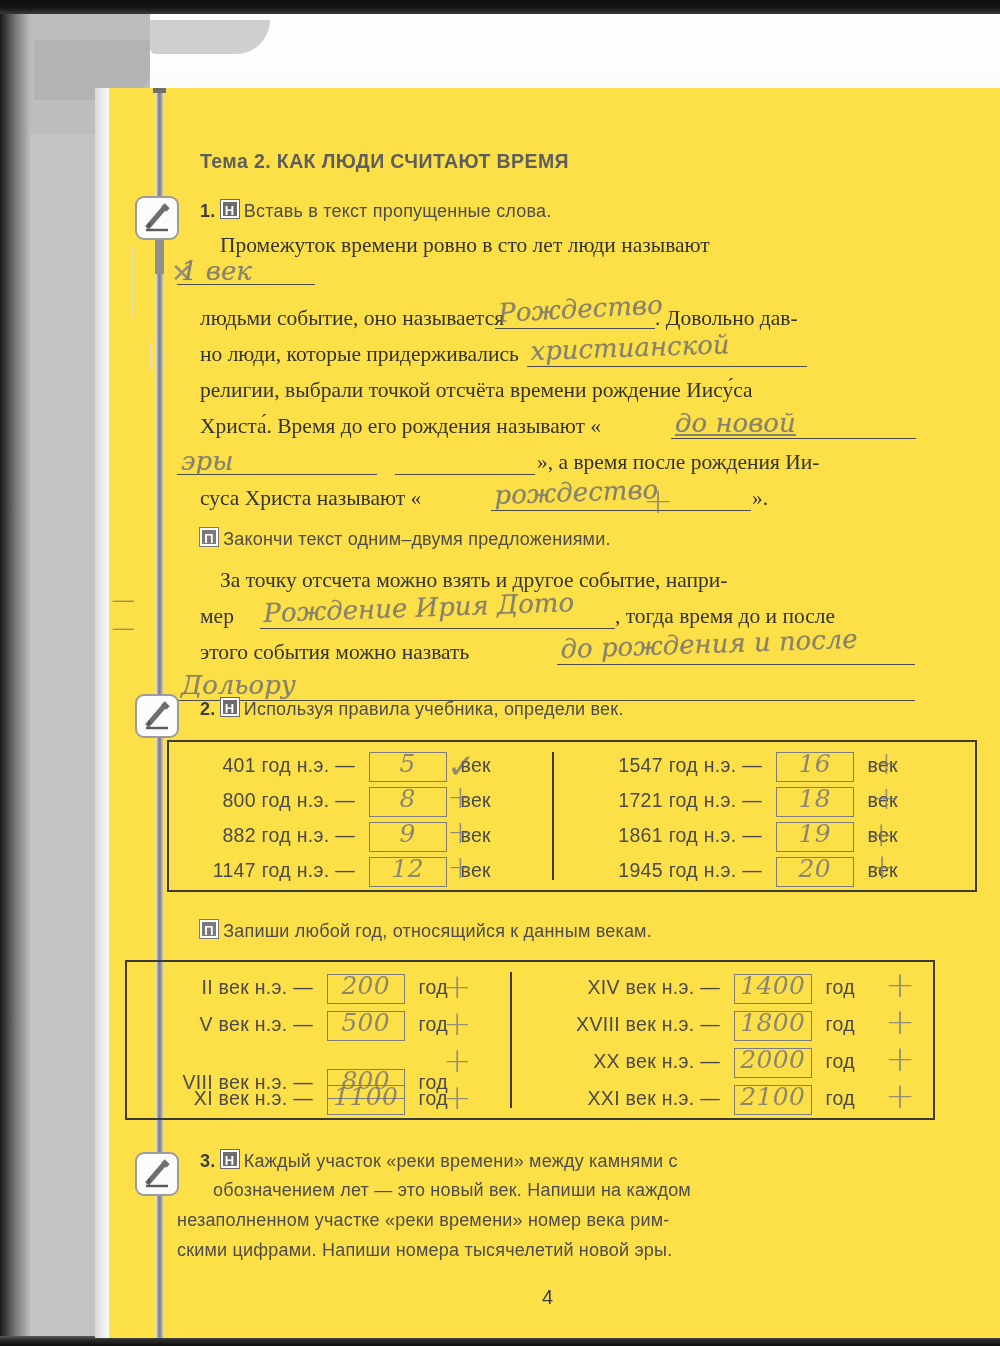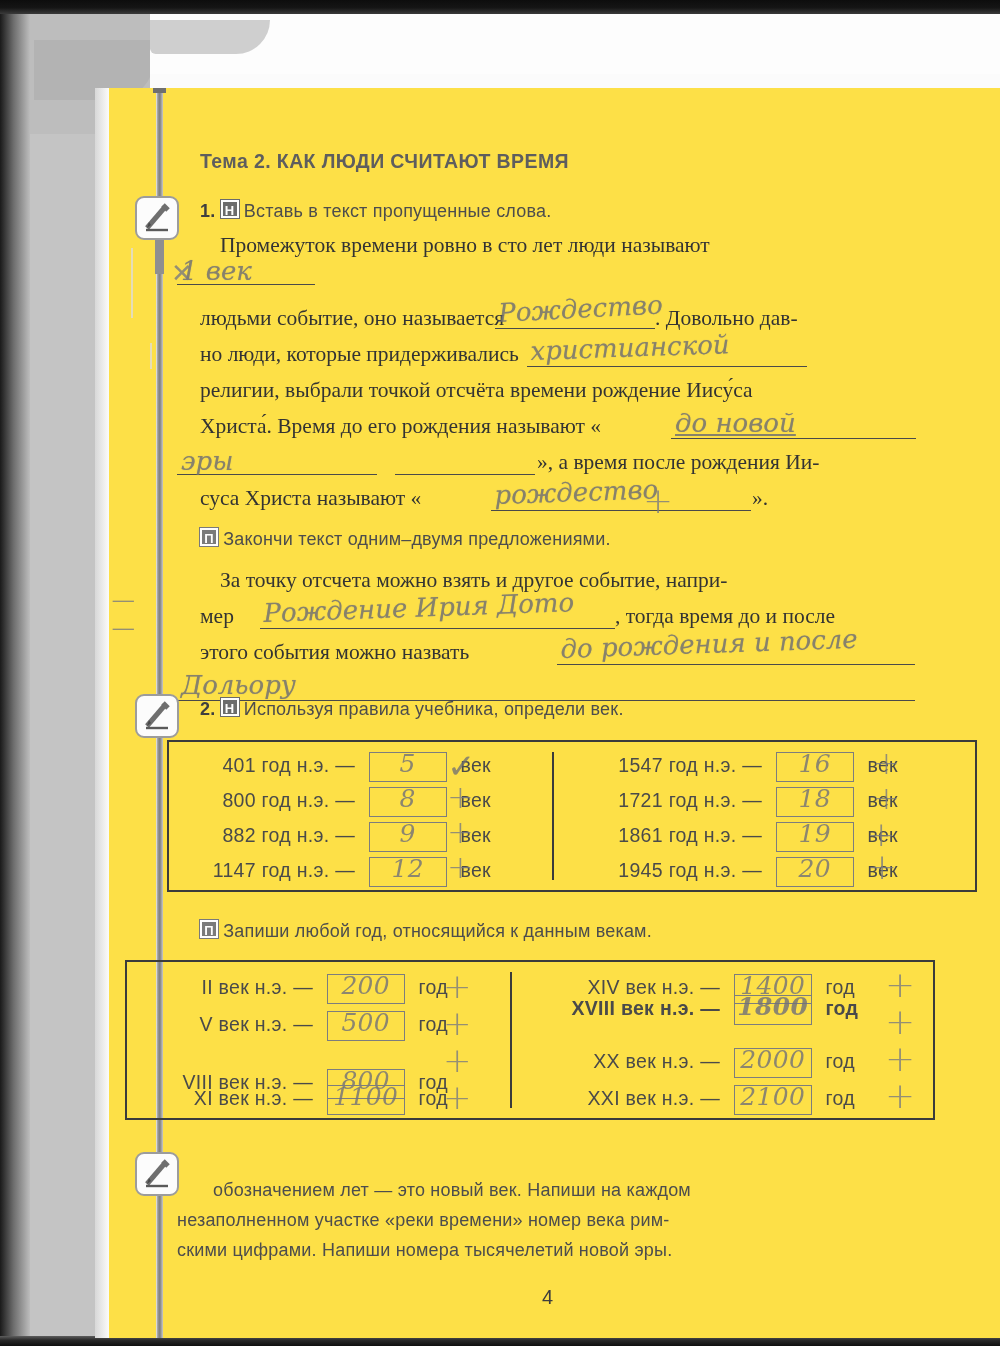--- a/index.html
+++ b/index.html
@@ -472,21 +472,21 @@
         <span class="lbl" style="width:172px;">XI век н.э. —</span>
         <span class="answer-box"><span class="hw">1100</span></span>
         <span class="unit">год</span>
       </div>
 
       <div class="qrow" style="left:401px; top:12px;">
         <span class="lbl" style="width:192px;">XIV век н.э. —</span>
         <span class="answer-box"><span class="hw">1400</span></span>
         <span class="unit">год</span>
       </div>
-      <div class="qrow" style="left:395px; top:33px;font-weight:bold;">
+      <div class="qrow" style="left:395px; top:49px;">
         <span class="lbl" style="width:198px;">XVIII век н.э. —</span>
         <span class="answer-box"><span class="hw">1800</span></span>
         <span class="unit">год</span>
       </div>
       <div class="qrow" style="left:401px; top:86px;">
         <span class="lbl" style="width:192px;">XX век н.э. —</span>
         <span class="answer-box"><span class="hw">2000</span></span>
         <span class="unit">год</span>
       </div>
       <div class="qrow" style="left:401px; top:123px;">
@@ -507,20 +507,25 @@
 
     <div class="pencil-badge" style="left:40px; top:1064px;">
       <svg width="40" height="40" viewBox="0 0 40 40">
         <path d="M10 30 L28 9" stroke="#6f6f6f" stroke-width="5" fill="none"></path>
         <path d="M10 30 L14 27 L12 24 Z" fill="#4a4a4a"></path>
         <path d="M26 7 L31 12" stroke="#6f6f6f" stroke-width="5" fill="none"></path>
         <path d="M9 32 L31 32" stroke="#5a5a5a" stroke-width="2.4" fill="none"></path>
       </svg>
     </div>
 
+    <div class="task-head" style="left:105px; top:1062px;">
+      <span class="num">3.</span>
+      <span class="marker marker-n">Н</span>
+      <span>Каждый участок «реки времени» между камнями с</span>
+    </div>
     <div class="task-head" style="left:82px; top:1092px;margin-left:36px;">обозначением лет — это новый век. Напиши на каждом</div>
     <div class="task-head" style="left:82px; top:1122px;">незаполненном участке «реки времени» номер века рим-</div>
     <div class="task-head" style="left:82px; top:1152px;">скими цифрами. Напиши номера тысячелетий новой эры.</div>
 
     <div class="page-number">4</div>
 
   </div>
 </div>
 
 </body></html>

